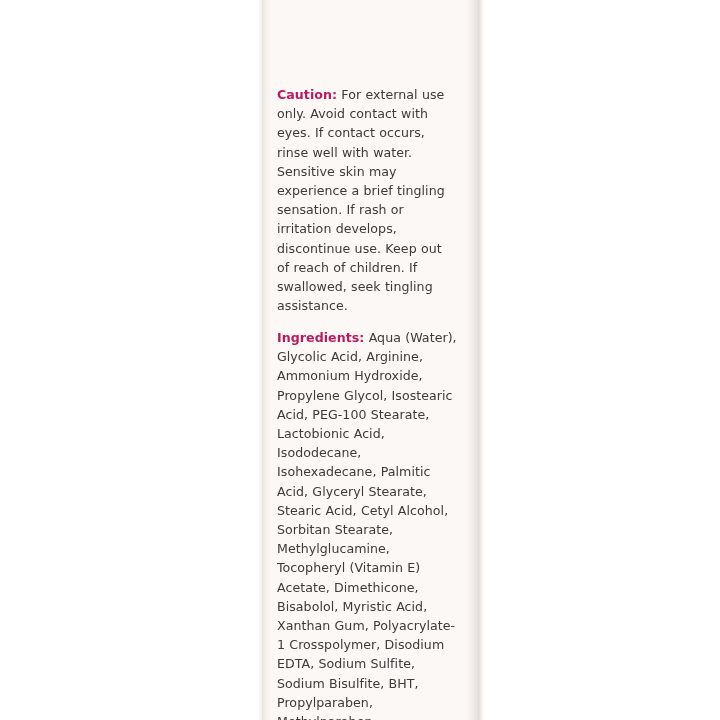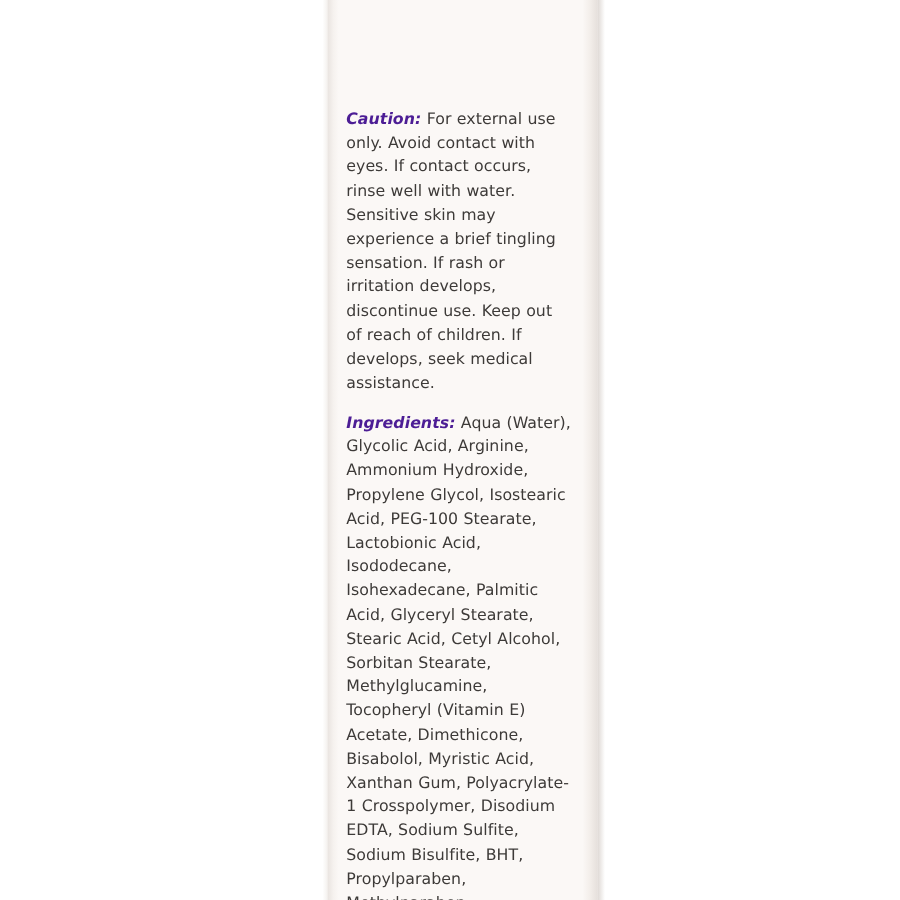--- a/index.html
+++ b/index.html
@@ -81,22 +81,21 @@
     margin: 0;
     font-size: 12.6px;
     line-height: 19.2px;
     letter-spacing: 0.05px;
     color: #3d3a38;
     text-align: left;
     word-spacing: 0.2px;
   }
   .lead {
     font-weight: bold;
-    color: #4c1d95;
-    font-style: italic;
+    color: #be185d;
   }
 
   #caution-block { top: 85px; }
   #storage-block { top: 272px; }
   #ingredients-block { top: 328px; }
 </style>
 </head>
 <body>
 
 <div class="stage">
@@ -104,21 +103,21 @@
   <div class="edge-outer-left"></div>
   <div class="panel"></div>
   <div class="fold-left"></div>
   <div class="fold-right"></div>
   <div class="edge-outer-right"></div>
 
   <div class="content">
 
     <div class="block" id="caution-block">
       <p>
-        <span class="lead">Caution:</span><span> For external use only. Avoid contact with eyes. If contact occurs, rinse well with water. Sensitive skin may experience a brief tingling sensation. If rash or irritation develops, discontinue use. Keep out of reach of children. If develops, seek medical assistance.</span>
+        <span class="lead">Caution:</span><span> For external use only. Avoid contact with eyes. If contact occurs, rinse well with water. Sensitive skin may experience a brief tingling sensation. If rash or irritation develops, discontinue use. Keep out of reach of children. If swallowed, seek tingling assistance.</span>
       </p>
     </div>
 
 
     <div class="block" id="ingredients-block">
       <p>
         <span class="lead">Ingredients:</span><span> Aqua (Water), Glycolic Acid, Arginine, Ammonium Hydroxide, Propylene Glycol, Isostearic Acid, PEG-100 Stearate, Lactobionic Acid, Isododecane, Isohexadecane, Palmitic Acid, Glyceryl Stearate, Stearic Acid, Cetyl Alcohol, Sorbitan Stearate, Methylglucamine, Tocopheryl (Vitamin E) Acetate, Dimethicone, Bisabolol, Myristic Acid, Xanthan Gum, Polyacrylate-1 Crosspolymer, Disodium EDTA, Sodium Sulfite, Sodium Bisulfite, BHT, Propylparaben, Methylparaben.</span>
       </p>
     </div>
 

